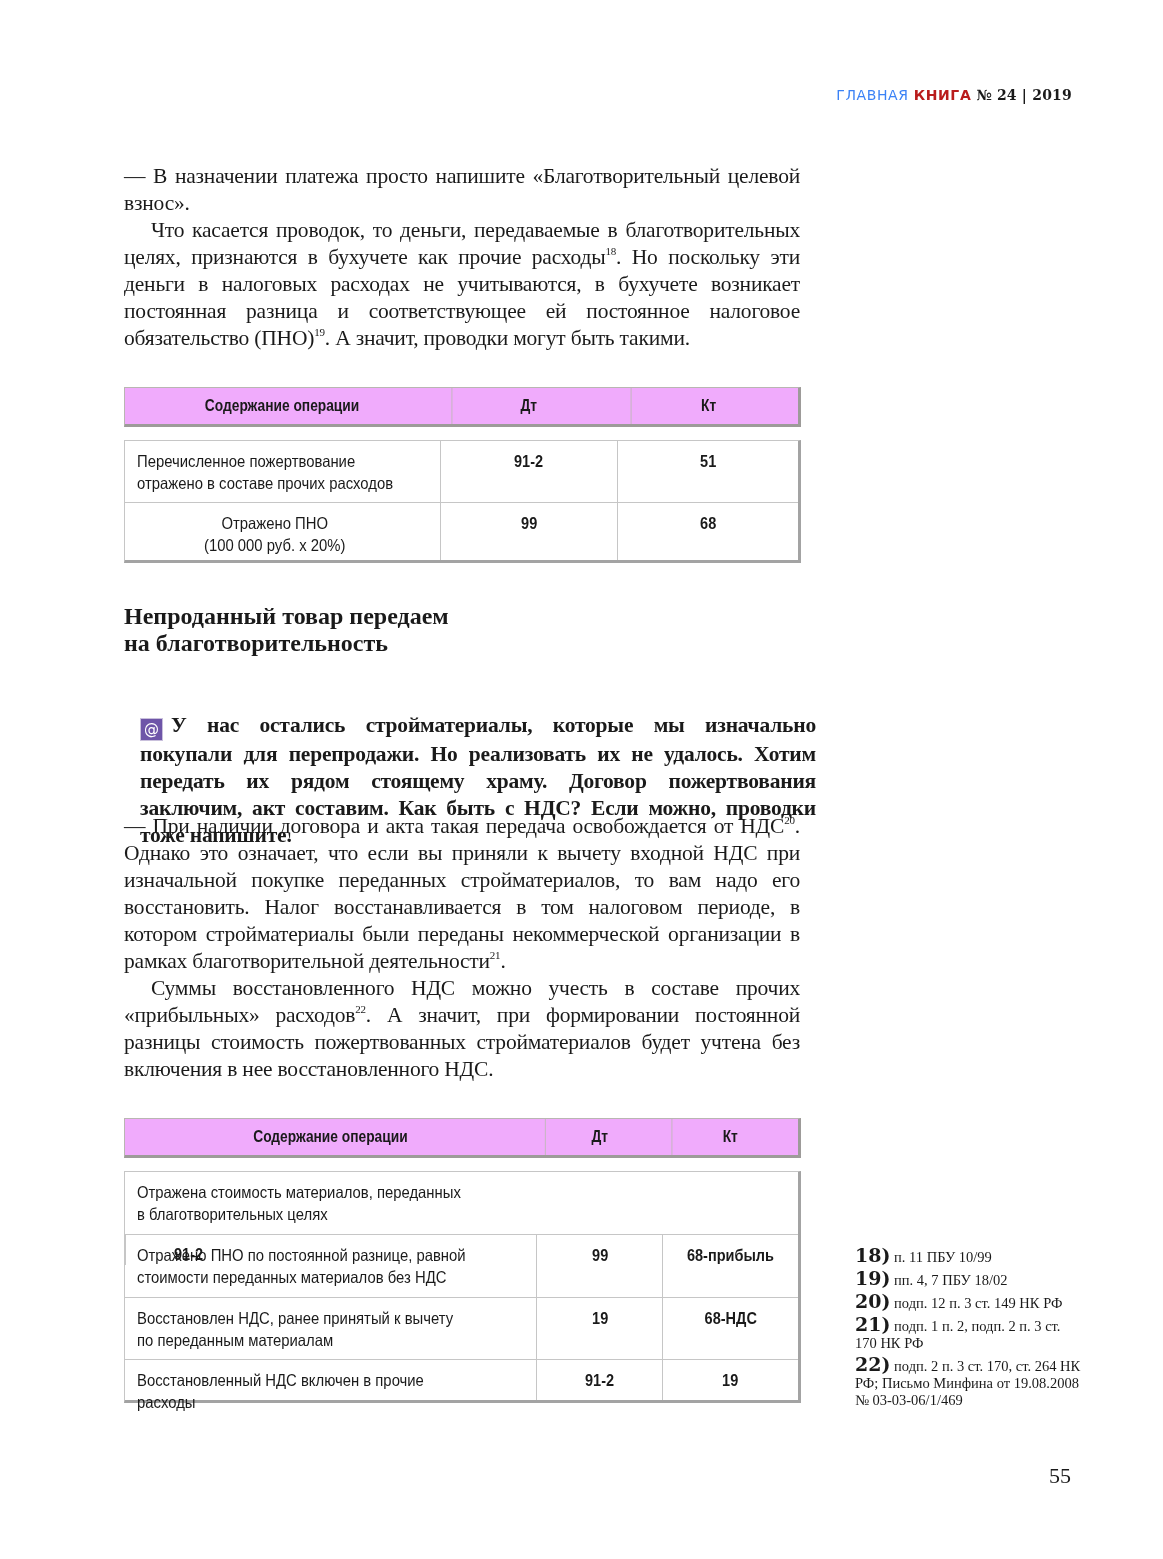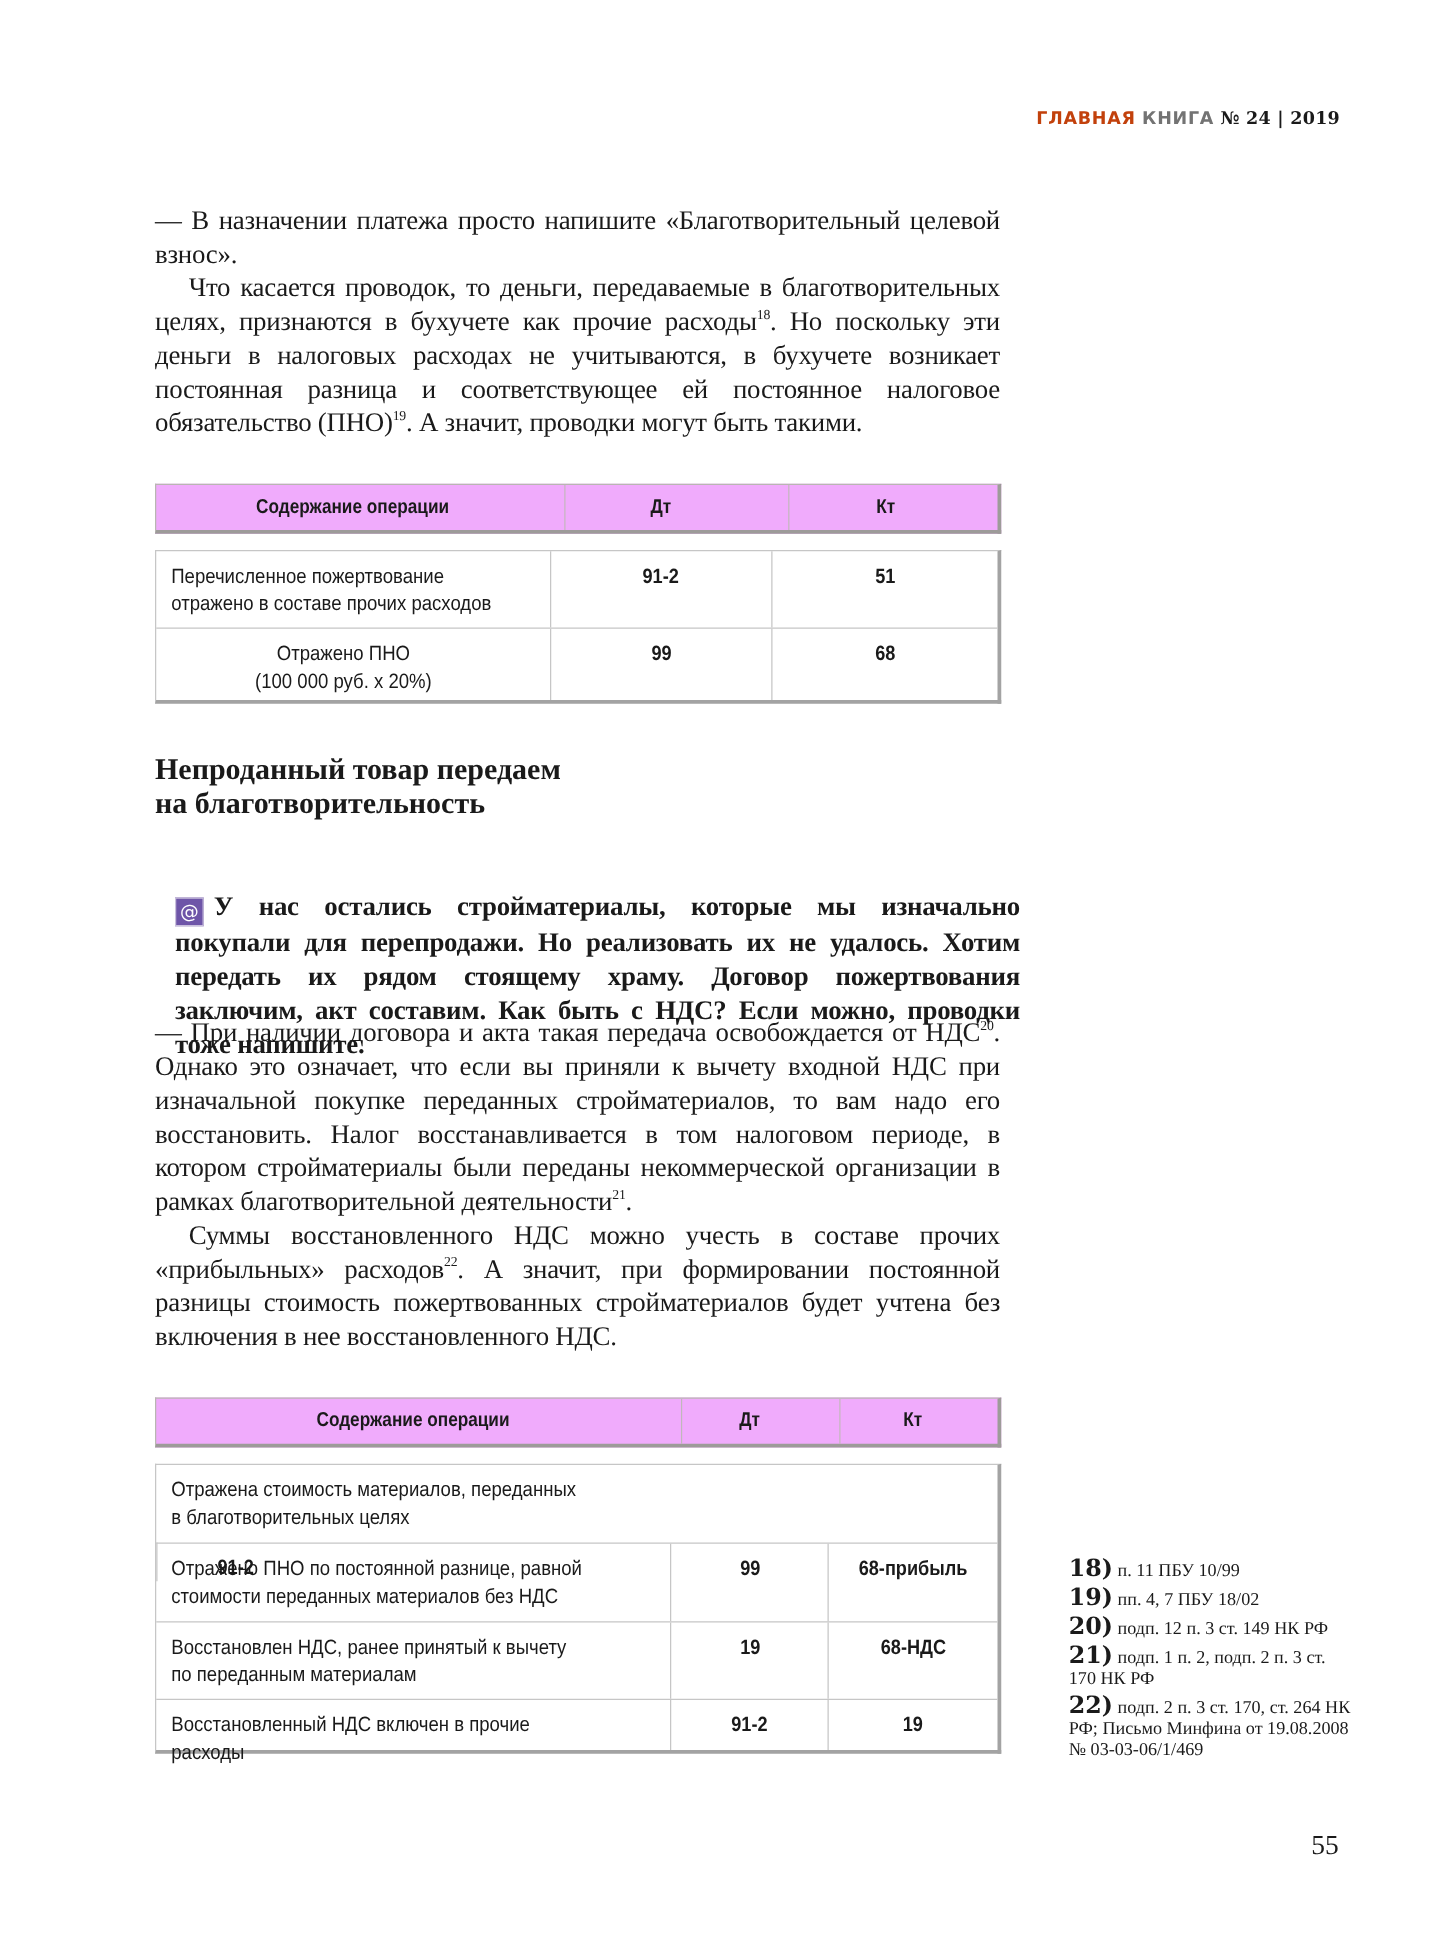--- a/index.html
+++ b/index.html
@@ -4,22 +4,22 @@
 <style>
   html, body { margin: 0; padding: 0; background: #ffffff; }
   body { width: 1163px; height: 1559px; position: relative; overflow: hidden; color: #1a1a1a; }
   .sans { font-family: "Liberation Sans", "DejaVu Sans", sans-serif; }
 
   .running-head {
     position: absolute; top: 87px; right: 91px;
     font-family: "DejaVu Serif", serif; font-size: 14px; font-weight: bold; letter-spacing: 0.2px;
     white-space: nowrap;
   }
-  .running-head .brand1 { font-family: "DejaVu Sans", sans-serif; font-weight: bold; color: #c2410c; letter-spacing: 0.6px; }
-  .running-head .brand2 { font-family: "DejaVu Sans", sans-serif; font-weight: bold; color: #737373; letter-spacing: 0.6px; }
+  .running-head .brand1 { font-family: "DejaVu Sans", sans-serif; font-weight: normal; color: #3b82f6; letter-spacing: 0.6px; }
+  .running-head .brand2 { font-family: "DejaVu Sans", sans-serif; font-weight: bold; color: #b91c1c; letter-spacing: 0.6px; }
 
   .column { position: absolute; left: 124px; width: 676px; }
 
   .para {
     font-family: "Liberation Serif", serif; font-size: 21.5px; line-height: 27px;
     text-align: justify; margin: 0; letter-spacing: -0.2px;
   }
   .para.indent { text-indent: 27px; }
   sup { font-size: 11px; line-height: 0; vertical-align: 9px; }
   .hdr {

